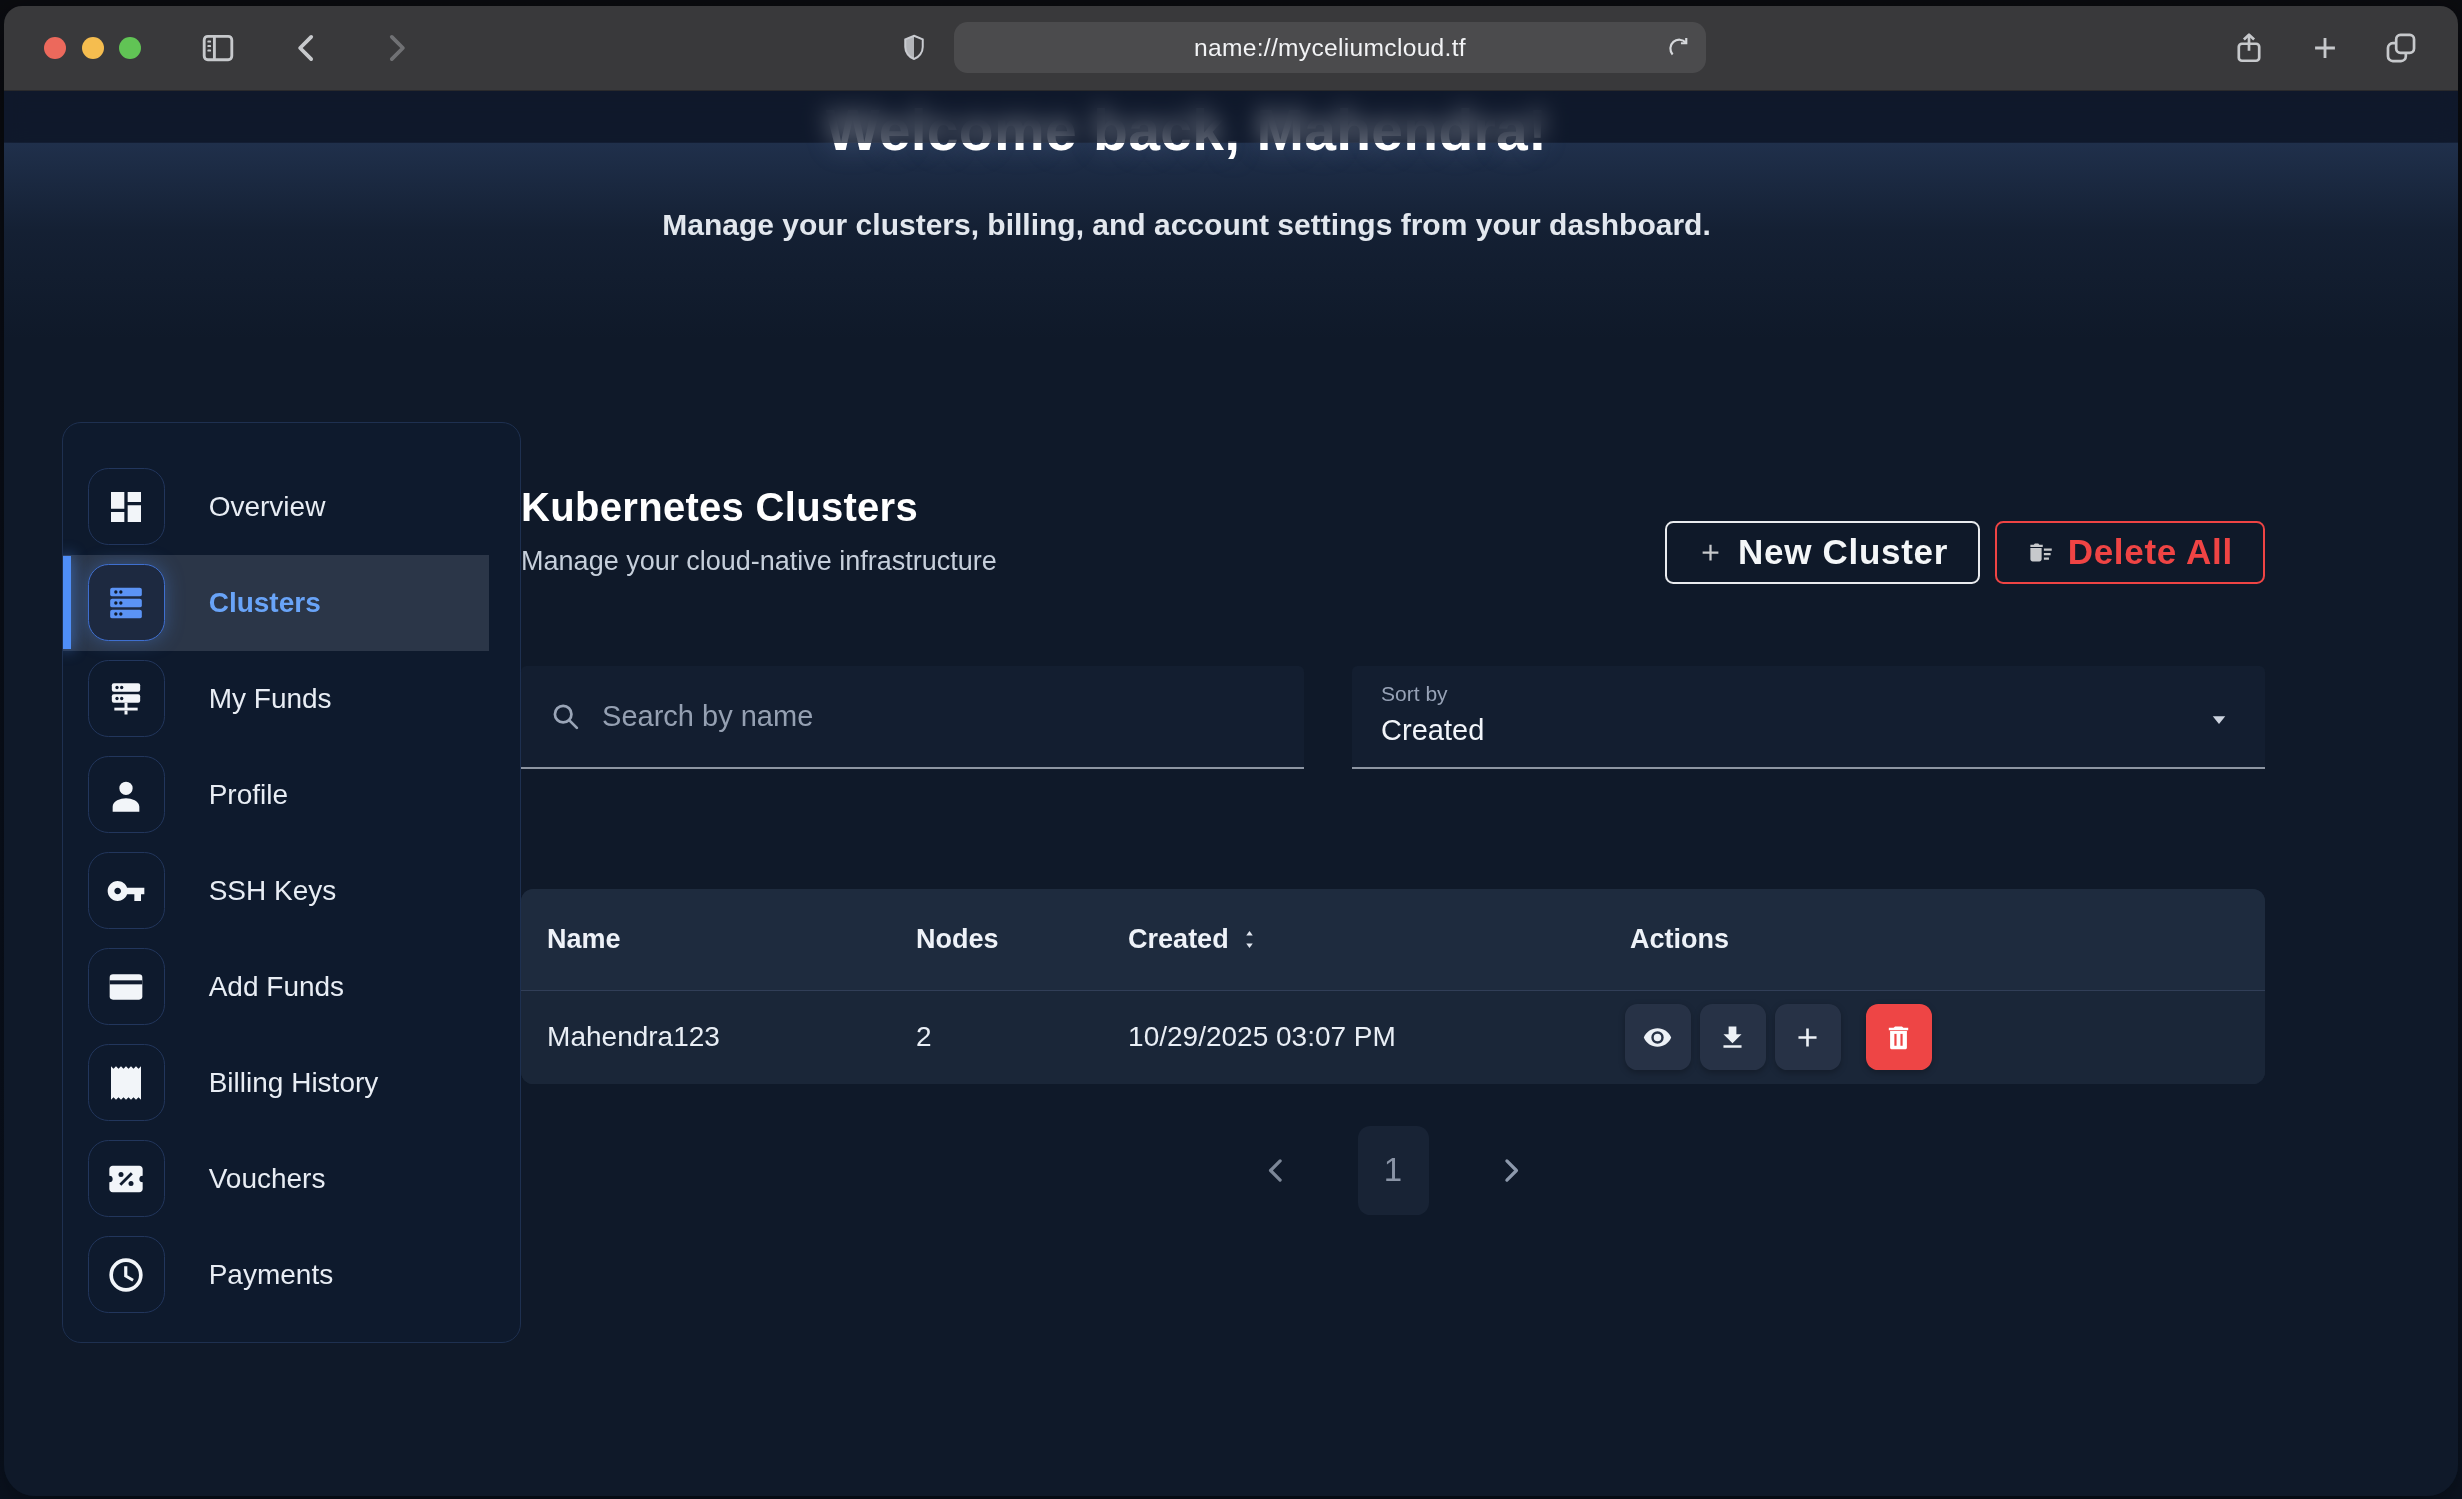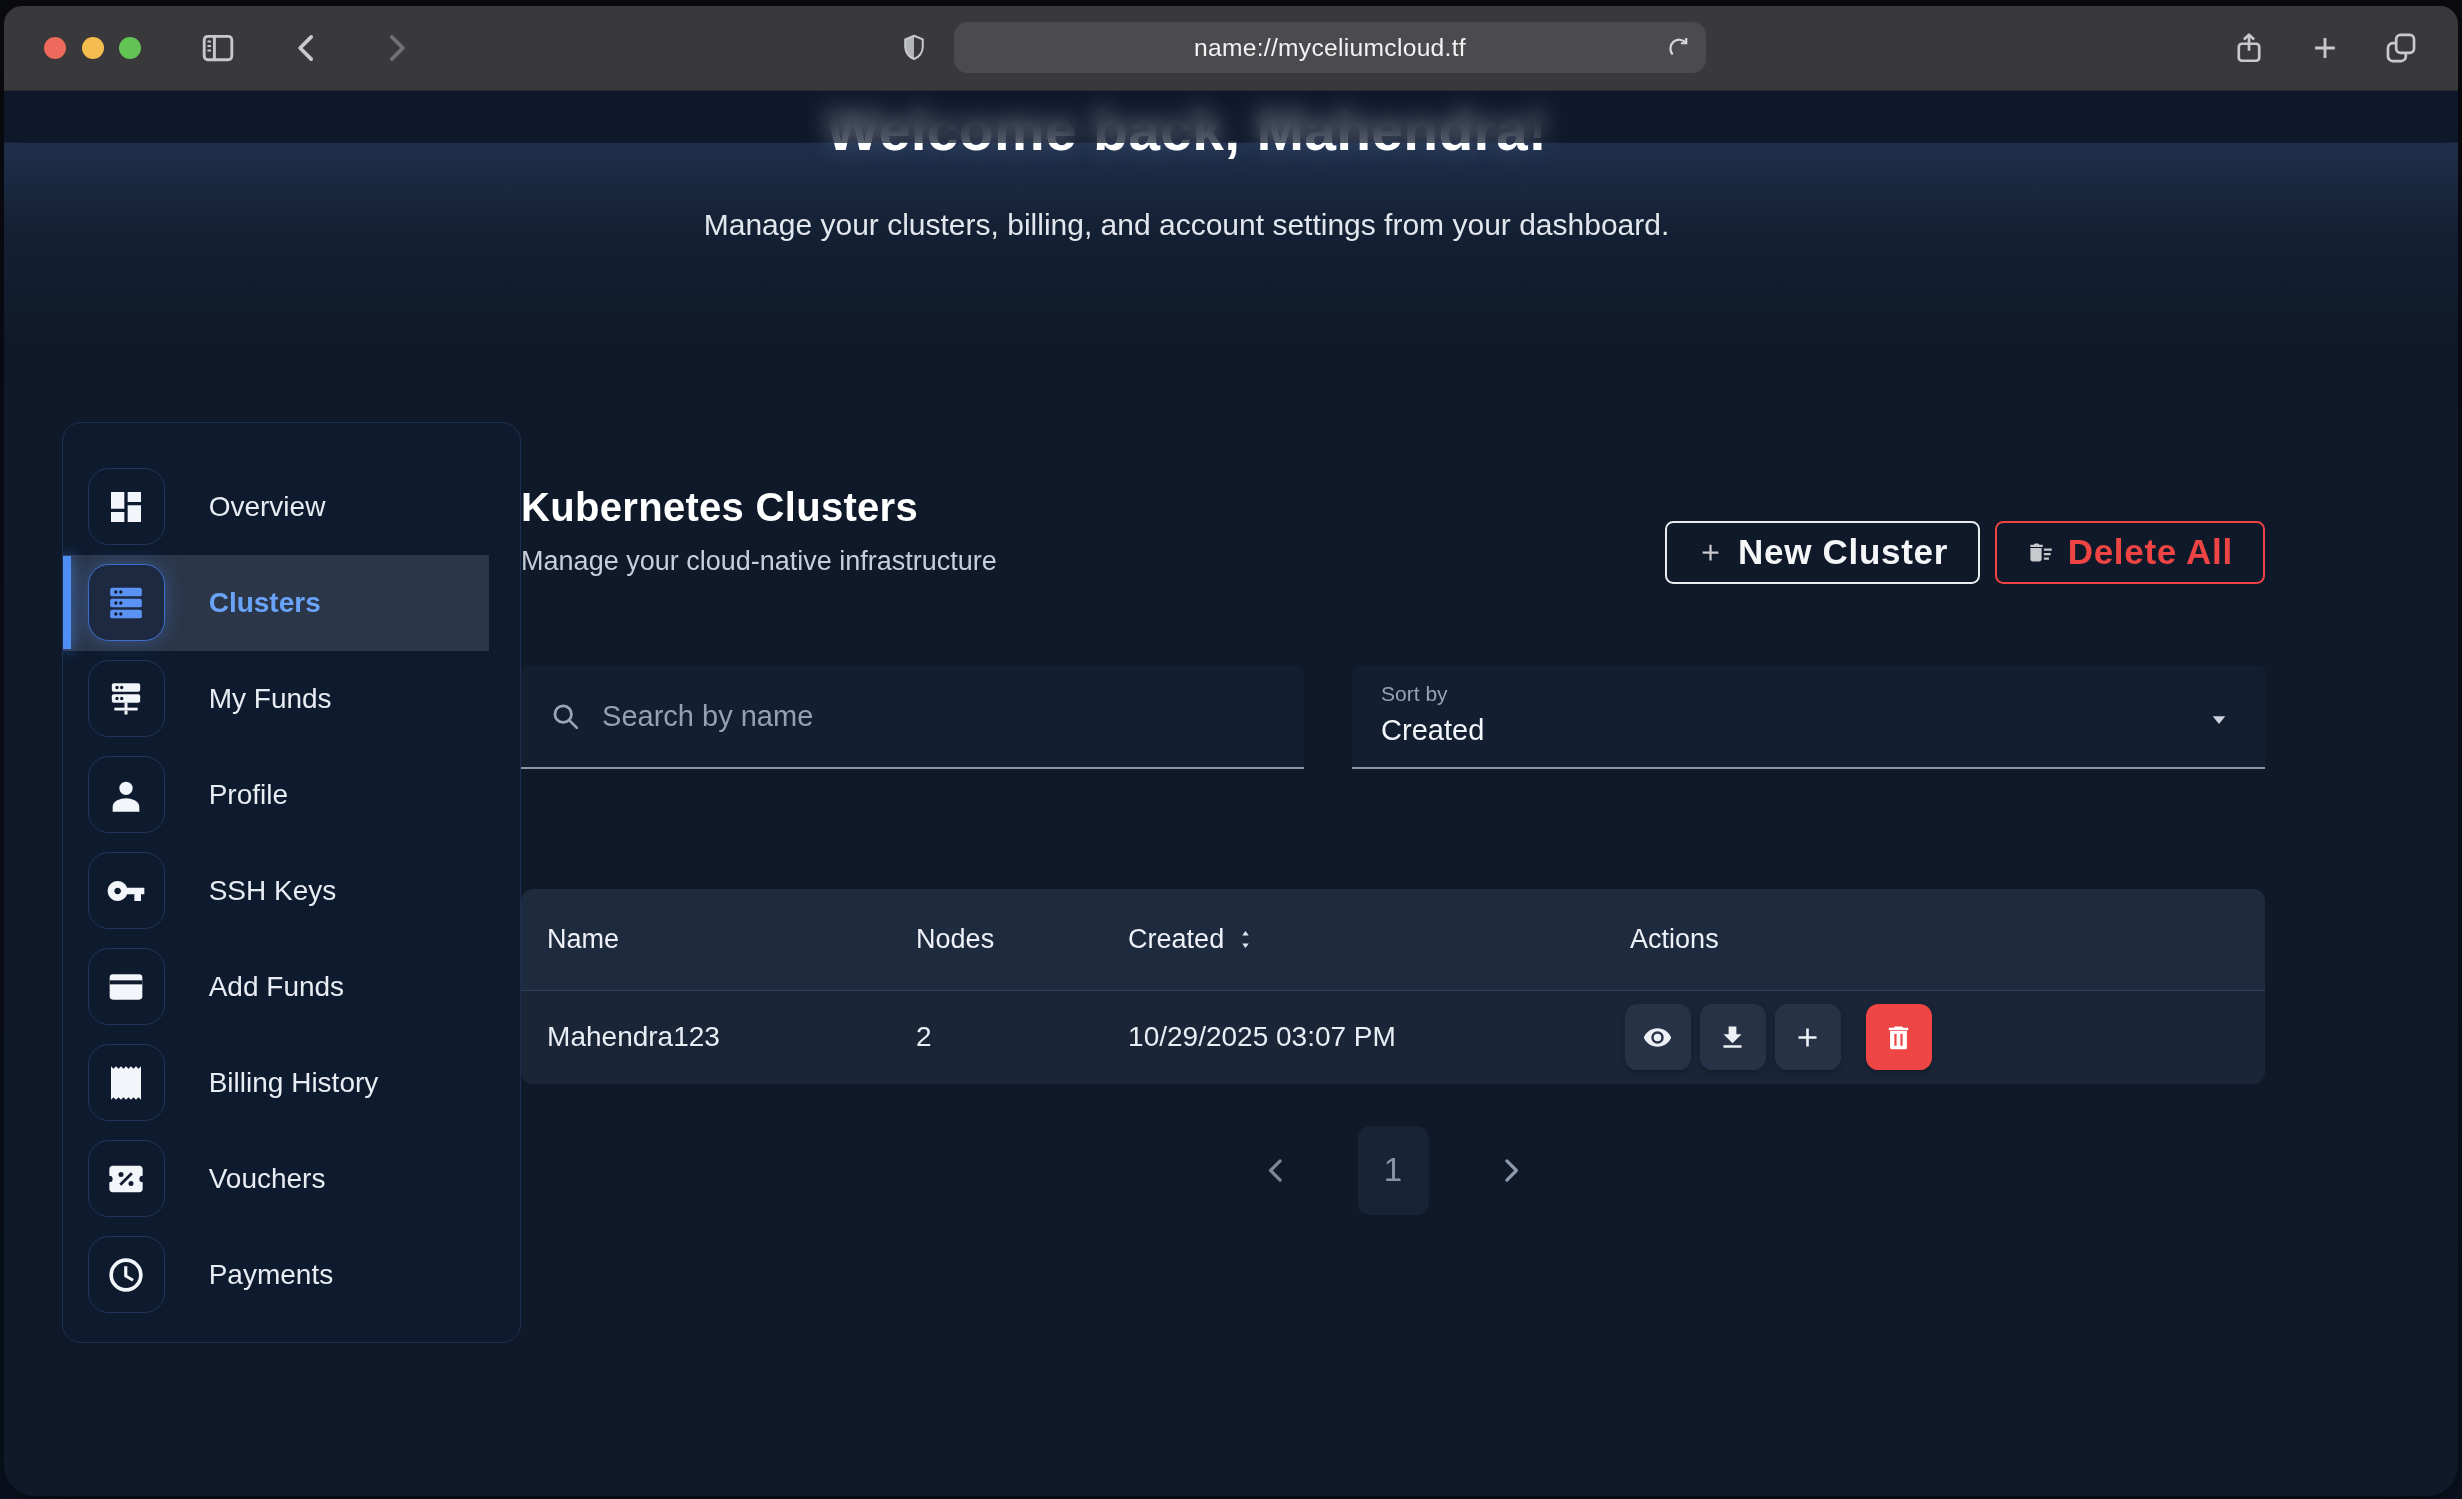--- a/index.html
+++ b/index.html
@@ -23,21 +23,21 @@
   .reload svg{width:26px;height:26px;}
   .rightics{display:flex;gap:42px;margin-left:41px;}
   .rightics .tbi svg{width:34px;height:34px;}
 
   
   .page{position:relative;flex:1;background:#0f1929;overflow:hidden;}
   .band{position:absolute;left:0;right:0;top:51px;height:198px;background:linear-gradient(180deg,rgba(64,92,142,.34),rgba(64,92,142,.10) 45%,rgba(64,92,142,0));pointer-events:none;}
   .topdark{position:absolute;left:0;right:0;top:0;height:51px;background:#0c1422;pointer-events:none;}
   .frost{position:absolute;left:0;right:0;top:0;height:52px;background:rgba(18,28,48,.62);backdrop-filter:blur(11px);-webkit-backdrop-filter:blur(11px);z-index:3;pointer-events:none;}
   .hero-title{position:relative;z-index:1;margin:0;padding:6.8px 89px 0 0;text-align:center;font-size:57px;font-weight:700;color:#ffffff;letter-spacing:0.3px;text-shadow:0 0 27px rgba(150,180,230,.25);}
-  .hero-sub{position:relative;z-index:1;margin:45px 89px 0 0;text-align:center;font-size:30px;font-weight:400;color:#e2e7ee;}
+  .hero-sub{position:relative;z-index:1;margin:45px 89px 0 0;text-align:center;font-size:30px;font-weight:700;color:#e2e7ee;}
 
   .content{position:absolute;left:0;right:0;top:331px;bottom:0;display:flex;padding:0 193px 12px 58px;box-sizing:border-box;}
 
   
   .sidebar{width:459px;flex:0 0 459px;box-sizing:border-box;height:921px;background:#0e1a2d;border:1.4px solid #1e3050;border-radius:19px;padding:36px 31px 36px 0;overflow:hidden;}
   .side-item{position:relative;display:flex;align-items:center;height:96px;padding-left:24.6px;cursor:pointer;}
   .side-item .tile{width:77px;height:77px;flex:0 0 77px;border:1.4px solid #22365c;border-radius:20.5px;display:flex;align-items:center;justify-content:center;color:#f2f5f9;box-sizing:border-box;background:transparent;}
   .side-item .tile svg{width:40px;height:40px;}
   .side-label{margin-left:44px;font-size:28px;font-weight:500;color:#e8edf4;}
   .side-item.active{background:#2b3648;}
@@ -64,21 +64,21 @@
   .select{position:relative;flex:1;height:103px;background:#131e30;border-bottom:2.1px solid #8d95a2;border-radius:5.5px 5.5px 0 0;box-sizing:border-box;padding:16.4px 0 0 29px;cursor:pointer;}
   .sel-label{display:block;font-size:21px;color:#97a2b6;}
   .sel-value{display:block;margin-top:8.2px;font-size:29px;color:#f2f5fa;}
   .sel-arrow{position:absolute;right:31px;top:38px;color:#cdd4df;}
   .sel-arrow svg{width:30px;height:30px;}
 
   
   .tablecard{margin-top:120px;border-radius:12.3px;overflow:hidden;background:#1a2638;}
   .thead,.tr{display:grid;grid-template-columns:369px 212px 502px 1fr;align-items:center;}
   .thead{height:101px;background:#1e2b3e;}
-  .th{display:flex;align-items:center;padding-left:26px;font-size:27px;font-weight:400;color:#eef2f8;}
+  .th{display:flex;align-items:center;padding-left:26px;font-size:27px;font-weight:700;color:#eef2f8;}
   .th .sorticon{margin-left:9.6px;color:#dfe5ee;display:inline-flex;}
   .th .sorticon svg{width:23px;height:23px;}
   .tr{height:93px;background:#1a2638;border-top:1.4px solid #313e57;}
   .td{padding-left:26px;font-size:28px;color:#e9eef5;}
   .td.name{font-weight:500;}
   .td.actions{display:flex;align-items:center;gap:9px;padding-left:20.5px;}
   .act{width:66px;height:66px;border:none;border-radius:12.3px;background:#273246;color:#edf1f6;display:flex;align-items:center;justify-content:center;cursor:pointer;box-shadow:0 2.7px 6.8px rgba(0,0,0,.25);}
   .act svg{width:31px;height:31px;}
   .act.delete{background:#ee4545;margin-left:16.4px;color:#ffffff;}
 

